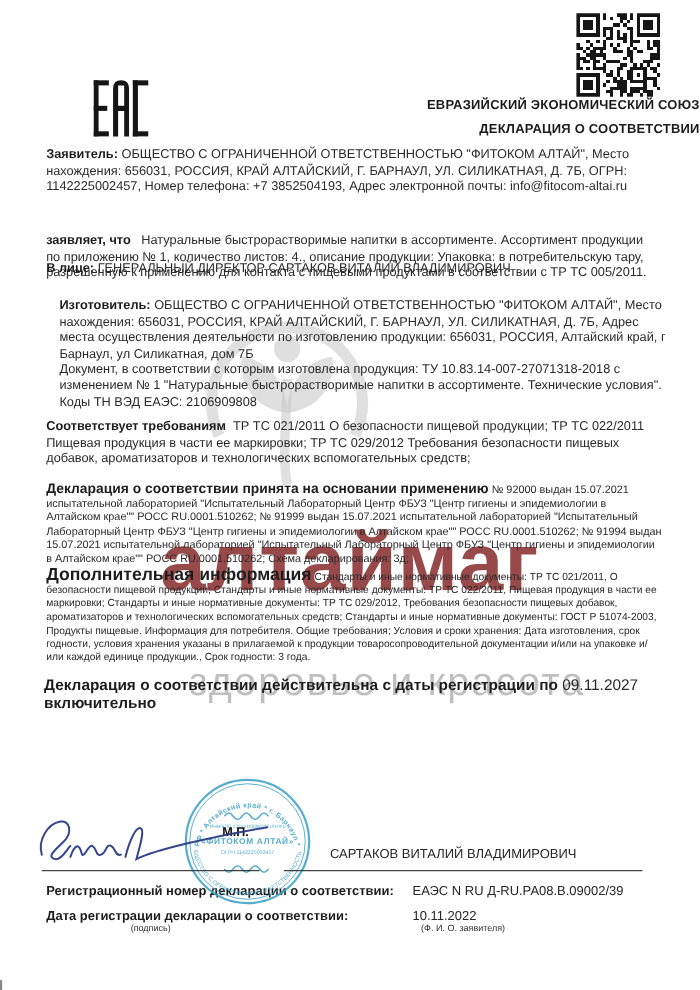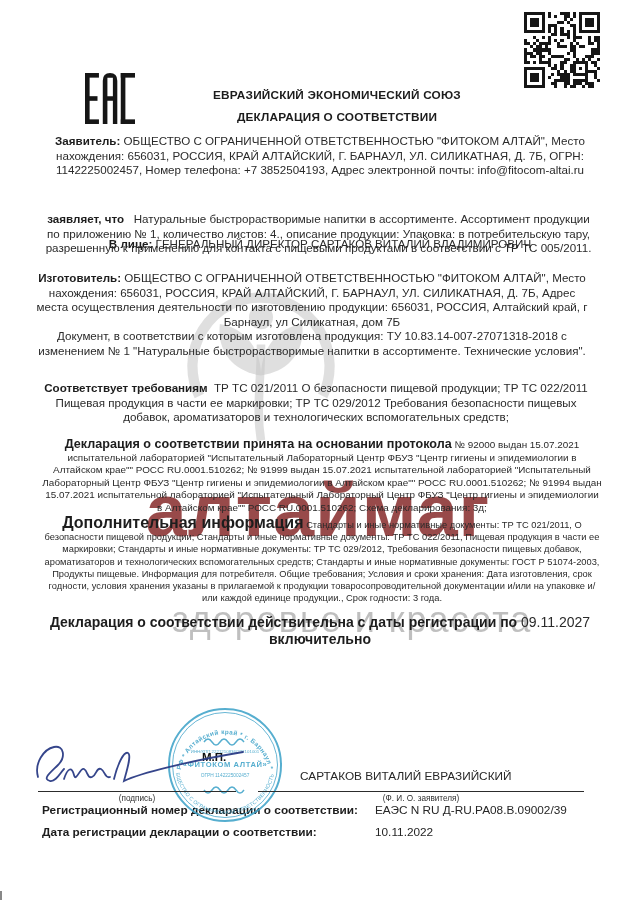--- a/index.html
+++ b/index.html
@@ -1,27 +1,27 @@
 <!DOCTYPE html>
 <html><head>
 <meta charset="utf-8">
 <style>
   html,body{margin:0;padding:0;}
   body{width:636px;height:900px;background:#ffffff;position:relative;overflow:hidden;
        font-family:"Liberation Sans",sans-serif;color:#262626;}
   .abs{position:absolute;}
   p{margin:0;}
   .doc-text{z-index:2;}
-  .para{font-size:11.6px;line-height:14.6px;color:#2a2a2a;text-align:center;}
+  .para{font-size:11.6px;line-height:14.6px;color:#2a2a2a;}
   .para b{color:#1d1d1d;}
-  .title{font-weight:bold;font-size:11.8px;text-align:center;color:#1c1c1c;letter-spacing:.2px;}
+  .title{font-weight:bold;font-size:11.8px;text-align:right;color:#1c1c1c;letter-spacing:.2px;}
   .small-follow{font-size:9.9px;line-height:12.6px;}
   .lbl-big{font-size:16px;}
   .lbl-mid{font-size:12.6px;}
-  .caption{font-size:8.2px;color:#2f2f2f;text-align:center;}
+  .caption{font-size:8.2px;color:#2f2f2f;text-align:center;margin-top:45px;}
   .sigline{border-top:1.4px solid #2c2c2c;height:0;z-index:3;}
   .wm{z-index:0;}
   #wm-brand{top:468px;left:0;right:0;text-align:center;font-size:74px;font-weight:bold;
             color:#7f1d1d;letter-spacing:1px;opacity:.8;white-space:nowrap;}
   #wm-tagline{top:599px;left:172px;font-size:36px;color:#b9b9b9;letter-spacing:2px;opacity:.9;white-space:nowrap;}
   #mp-mark{left:202px;top:751px;font-weight:bold;font-size:11.5px;color:#111;z-index:4;}
   .regrow-label{font-weight:bold;font-size:11.8px;color:#1d1d1d;}
   .regrow-value{font-size:11.8px;color:#262626;}
   #edge-speck{left:0;top:891px;width:2px;height:9px;background:#555;opacity:.7;z-index:5;}
 </style>
@@ -375,35 +375,36 @@
 <p class="abs doc-text para" style="left:42px;top:197px;width:556px;margin-top:40px;">
   <b>В лице:</b>
   <span>ГЕНЕРАЛЬНЫЙ ДИРЕКТОР САРТАКОВ ВИТАЛИЙ ВЛАДИМИРОВИЧ</span>
 </p>
 
 <p class="abs doc-text para" style="left:42px;top:212px;width:553px;">
   <b>заявляет, что</b>&nbsp;&nbsp;
   <span>Натуральные быстрорастворимые напитки в ассортименте. Ассортимент продукции по приложению № 1, количество листов: 4., описание продукции: Упаковка: в потребительскую тару, разрешенную к применению для контакта с пищевыми продуктами в соответствии с ТР ТС 005/2011.</span>
 </p>
 
-<div class="abs doc-text para" style="left:34px;top:271px;width:556px;">
+<div class="abs doc-text para" style="left:54px;top:271px;width:556px;">
   <p>
     <b>Изготовитель:</b>
     <span>ОБЩЕСТВО С ОГРАНИЧЕННОЙ ОТВЕТСТВЕННОСТЬЮ "ФИТОКОМ АЛТАЙ", Место нахождения: 656031, РОССИЯ, КРАЙ АЛТАЙСКИЙ, Г. БАРНАУЛ, УЛ. СИЛИКАТНАЯ, Д. 7Б, Адрес места осуществления деятельности по изготовлению продукции: 656031, РОССИЯ, Алтайский край, г Барнаул, ул Силикатная, дом 7Б</span>
   </p>
   <div>Документ, в соответствии с которым изготовлена продукция: ТУ 10.83.14-007-27071318-2018 с изменением № 1 "Натуральные быстрорастворимые напитки в ассортименте. Технические условия".</div>
+  <div>Коды ТН ВЭД ЕАЭС: 2106909808</div>
 </div>
 
 <p class="abs doc-text para" style="left:42px;top:381px;width:548px;">
   <b>Соответствует требованиям</b>&nbsp;
   <span>ТР ТС 021/2011 О безопасности пищевой продукции; ТР ТС 022/2011 Пищевая продукция в части ее маркировки; ТР ТС 029/2012 Требования безопасности пищевых добавок, ароматизаторов и технологических вспомогательных средств;</span>
 </p>
 
 <p class="abs doc-text para small-follow" style="left:42px;top:438px;width:560px;">
-  <b class="lbl-mid">Декларация о соответствии принята на основании протокола</b>
+  <b class="lbl-mid">Декларация о соответствии принята на основании применению</b>
   <span>№ 92000 выдан 15.07.2021 испытательной лабораторией "Испытательный Лабораторный Центр ФБУЗ "Центр гигиены и эпидемиологии в Алтайском крае"" РОСС RU.0001.510262; № 91999 выдан 15.07.2021  испытательной лабораторией "Испытательный Лабораторный Центр ФБУЗ "Центр гигиены и эпидемиологии в Алтайском крае"" РОСС RU.0001.510262; № 91994 выдан 15.07.2021  испытательной лабораторией "Испытательный Лабораторный Центр ФБУЗ "Центр гигиены и эпидемиологии в Алтайском крае"" РОСС RU.0001.510262; Схема декларирования: 3д;</span>
 </p>
 
 <p class="abs doc-text para small-follow" style="left:42px;top:517px;width:560px;font-size:9.3px;line-height:12.2px;">
   <b class="lbl-big">Дополнительная информация</b>
   <span>Стандарты и иные нормативные документы: ТР ТС 021/2011, О безопасности пищевой продукции; Стандарты и иные нормативные документы: ТР ТС 022/2011, Пищевая продукция в части ее маркировки; Стандарты и иные нормативные документы: ТР ТС 029/2012, Требования безопасности пищевых добавок, ароматизаторов и технологических вспомогательных средств; Стандарты и иные нормативные документы: ГОСТ Р 51074-2003, Продукты пищевые. Информация для потребителя. Общие требования; Условия и сроки хранения: Дата изготовления, срок годности, условия хранения указаны в прилагаемой к продукции товаросопроводительной документации и/или на упаковке и/или каждой единице продукции., Срок годности: 3 года.</span>
 </p>
 
 <p class="abs doc-text para" style="left:40px;top:614px;width:560px;font-size:14px;line-height:17px;">
   <b>Декларация о соответствии действительна с даты регистрации по</b>
@@ -439,21 +440,21 @@
   <g fill="none" stroke="#2b3c85" stroke-width="1.8" stroke-linecap="round" opacity="0.95">
     <path d="M8 44 C4 30 14 16 24 14 C34 12 36 24 28 32 C20 40 12 46 20 48 C26 49 30 40 34 36"></path>
     <path d="M34 46 C38 34 42 34 44 42 C46 50 50 34 54 36 C58 38 57 46 62 44 C67 42 66 34 71 36 C75 38 75 46 80 44"></path>
     <path d="M84 46 C88 30 94 18 98 20 C102 22 96 40 94 48 C110 40 160 28 213 19"></path>
   </g>
 </svg>
 
 <div class="abs sigline" style="left:38px;top:791px;width:198px;"></div>
 <div class="abs doc-text caption" style="left:38px;top:794px;width:198px;z-index:4;">(подпись)</div>
 
-<div class="abs doc-text regrow-value" style="left:300px;top:769px;white-space:nowrap;">САРТАКОВ ВИТАЛИЙ ЕВРАЗИЙСКИЙ</div>
+<div class="abs doc-text regrow-value" style="left:300px;top:769px;white-space:nowrap;">САРТАКОВ ВИТАЛИЙ ВЛАДИМИРОВИЧ</div>
 <div class="abs sigline" style="left:258px;top:791px;width:326px;"></div>
 <div class="abs doc-text caption" style="left:258px;top:794px;width:326px;">(Ф. И. О. заявителя)</div>
 
 <div class="abs doc-text regrow-label" style="left:42px;top:803px;">Регистрационный номер декларации о соответствии:</div>
 <div class="abs doc-text regrow-value" style="left:375px;top:803px;white-space:nowrap;">ЕАЭС N RU Д-RU.РА08.В.09002/39</div>
 <div class="abs doc-text regrow-label" style="left:42px;top:825px;">Дата регистрации декларации о соответствии:</div>
 <div class="abs doc-text regrow-value" style="left:375px;top:825px;">10.11.2022</div>
 
 <div id="edge-speck" class="abs"></div>
 

